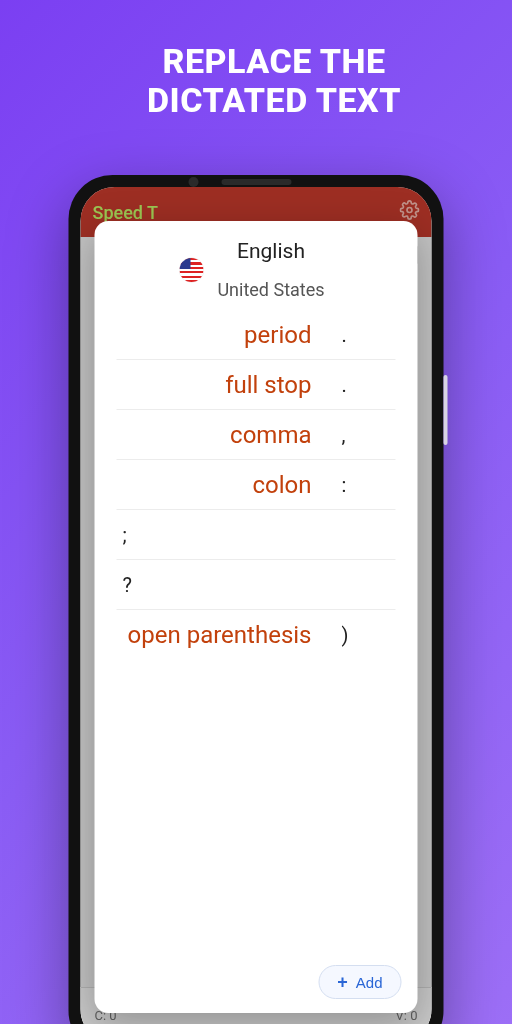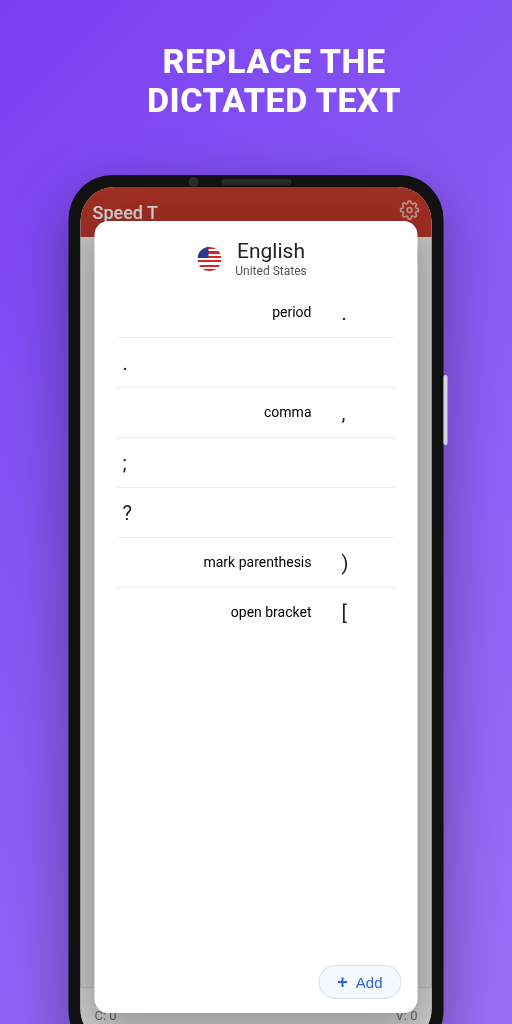--- a/index.html
+++ b/index.html
@@ -60,21 +60,21 @@
     position: relative;
   }
   
   .appbar {
     height: 50px;
     background: #c0392b;
     display: flex;
     align-items: center;
     justify-content: space-between;
     padding: 0 12px;
-    color: #ffffff;
+    color: #bef264;
     font-size: 18px;
     font-weight: 500;
   }
   .gear {
     width: 20px; height: 20px;
   }
   .bg-content {
     position: absolute;
     top: 50px; left: 0; right: 0; bottom: 0;
     background: #eeeeee;
@@ -138,40 +138,40 @@
   .flag .stripes {
     position: absolute; inset: 0;
     background: repeating-linear-gradient(#d22 0 2.2px, #fff 2.2px 4.4px);
   }
   .flag .canton {
     position: absolute; top:0; left:0; width: 11px; height: 11px;
     background: #2a3b8f;
   }
   .lang-block { text-align: center; }
   .lang-title { font-size: 21px; color: #222; }
-  .lang-sub { font-size: 12px; color: #555; margin-top: 1px; }
+  .lang-sub { font-size: 18px; color: #555; margin-top: 16px; }
   .list {
     flex: 1;
     overflow: hidden;
     padding: 0 22px;
   }
   .row {
     display: grid;
     grid-template-columns: 1fr 60px;
     align-items: center;
     border-bottom: 1px solid #ececec;
     min-height: 50px;
     padding: 8px 0;
   }
   .row:last-child { border-bottom: none; }
   .phrase {
     text-align: right;
     padding-right: 24px;
-    font-size: 14px;
-    color: #000000;
+    font-size: 24px;
+    color: #c2410c;
     line-height: 1.25;
   }
   .symbol {
     text-align: left;
     font-size: 20px;
     color: #222;
     padding-left: 6px;
   }
   .dlg-foot {
     display: flex;
@@ -252,39 +252,40 @@
           <div class="lang-sub">United States</div>
         </span>
       </div>
 
       <div class="list" id="rows-mount">
           <div class="row">
             <div class="phrase">period</div>
             <div class="symbol">.</div>
           </div>
           <div class="row">
+            <div class="phrase">full stop</div>
             <div class="symbol">.</div>
           </div>
           <div class="row">
             <div class="phrase">comma</div>
             <div class="symbol">,</div>
           </div>
           <div class="row">
+            <div class="phrase">colon</div>
+            <div class="symbol">:</div>
+          </div>
+          <div class="row">
             <div class="symbol">;</div>
           </div>
           <div class="row">
             <div class="symbol">?</div>
           </div>
           <div class="row">
-            <div class="phrase">mark parenthesis</div>
+            <div class="phrase">open parenthesis</div>
             <div class="symbol">)</div>
-          </div>
-          <div class="row">
-            <div class="phrase">open bracket</div>
-            <div class="symbol">[</div>
           </div>
         </div>
 
       <div class="dlg-foot">
         <button class="add-btn">
           <span class="plus">+</span>
           <span>Add</span>
         </button>
       </div>
     </div>

